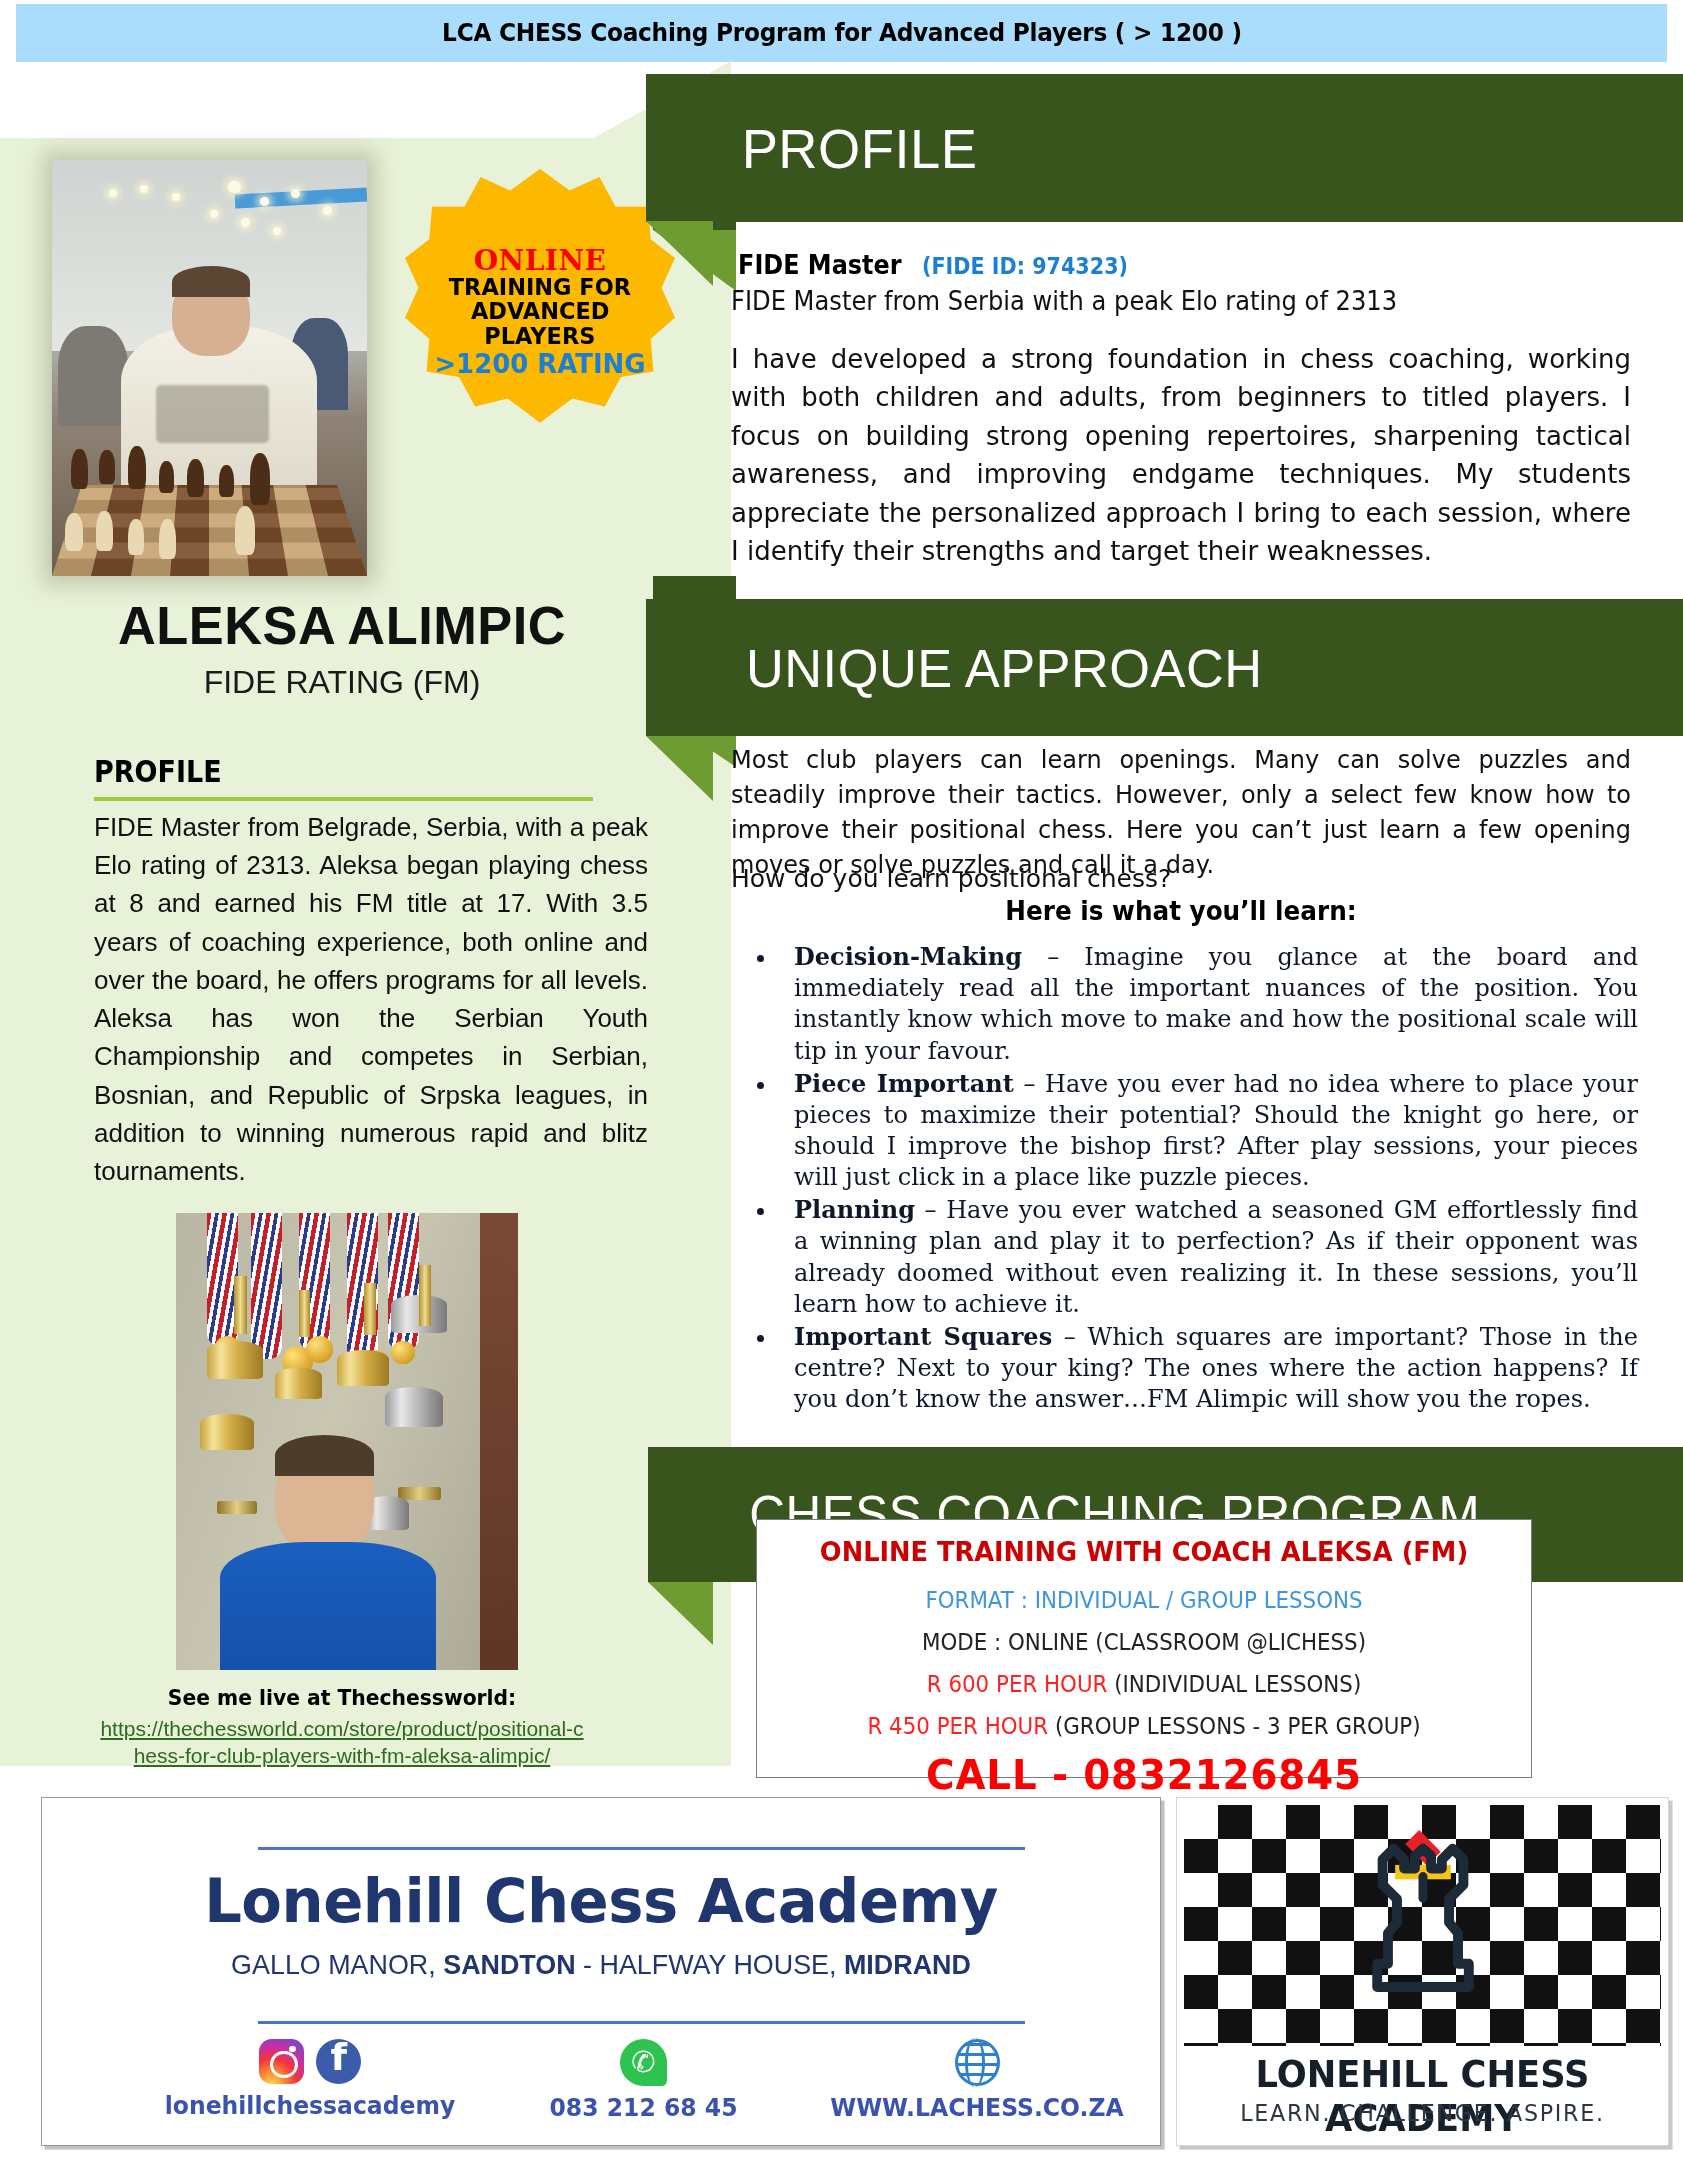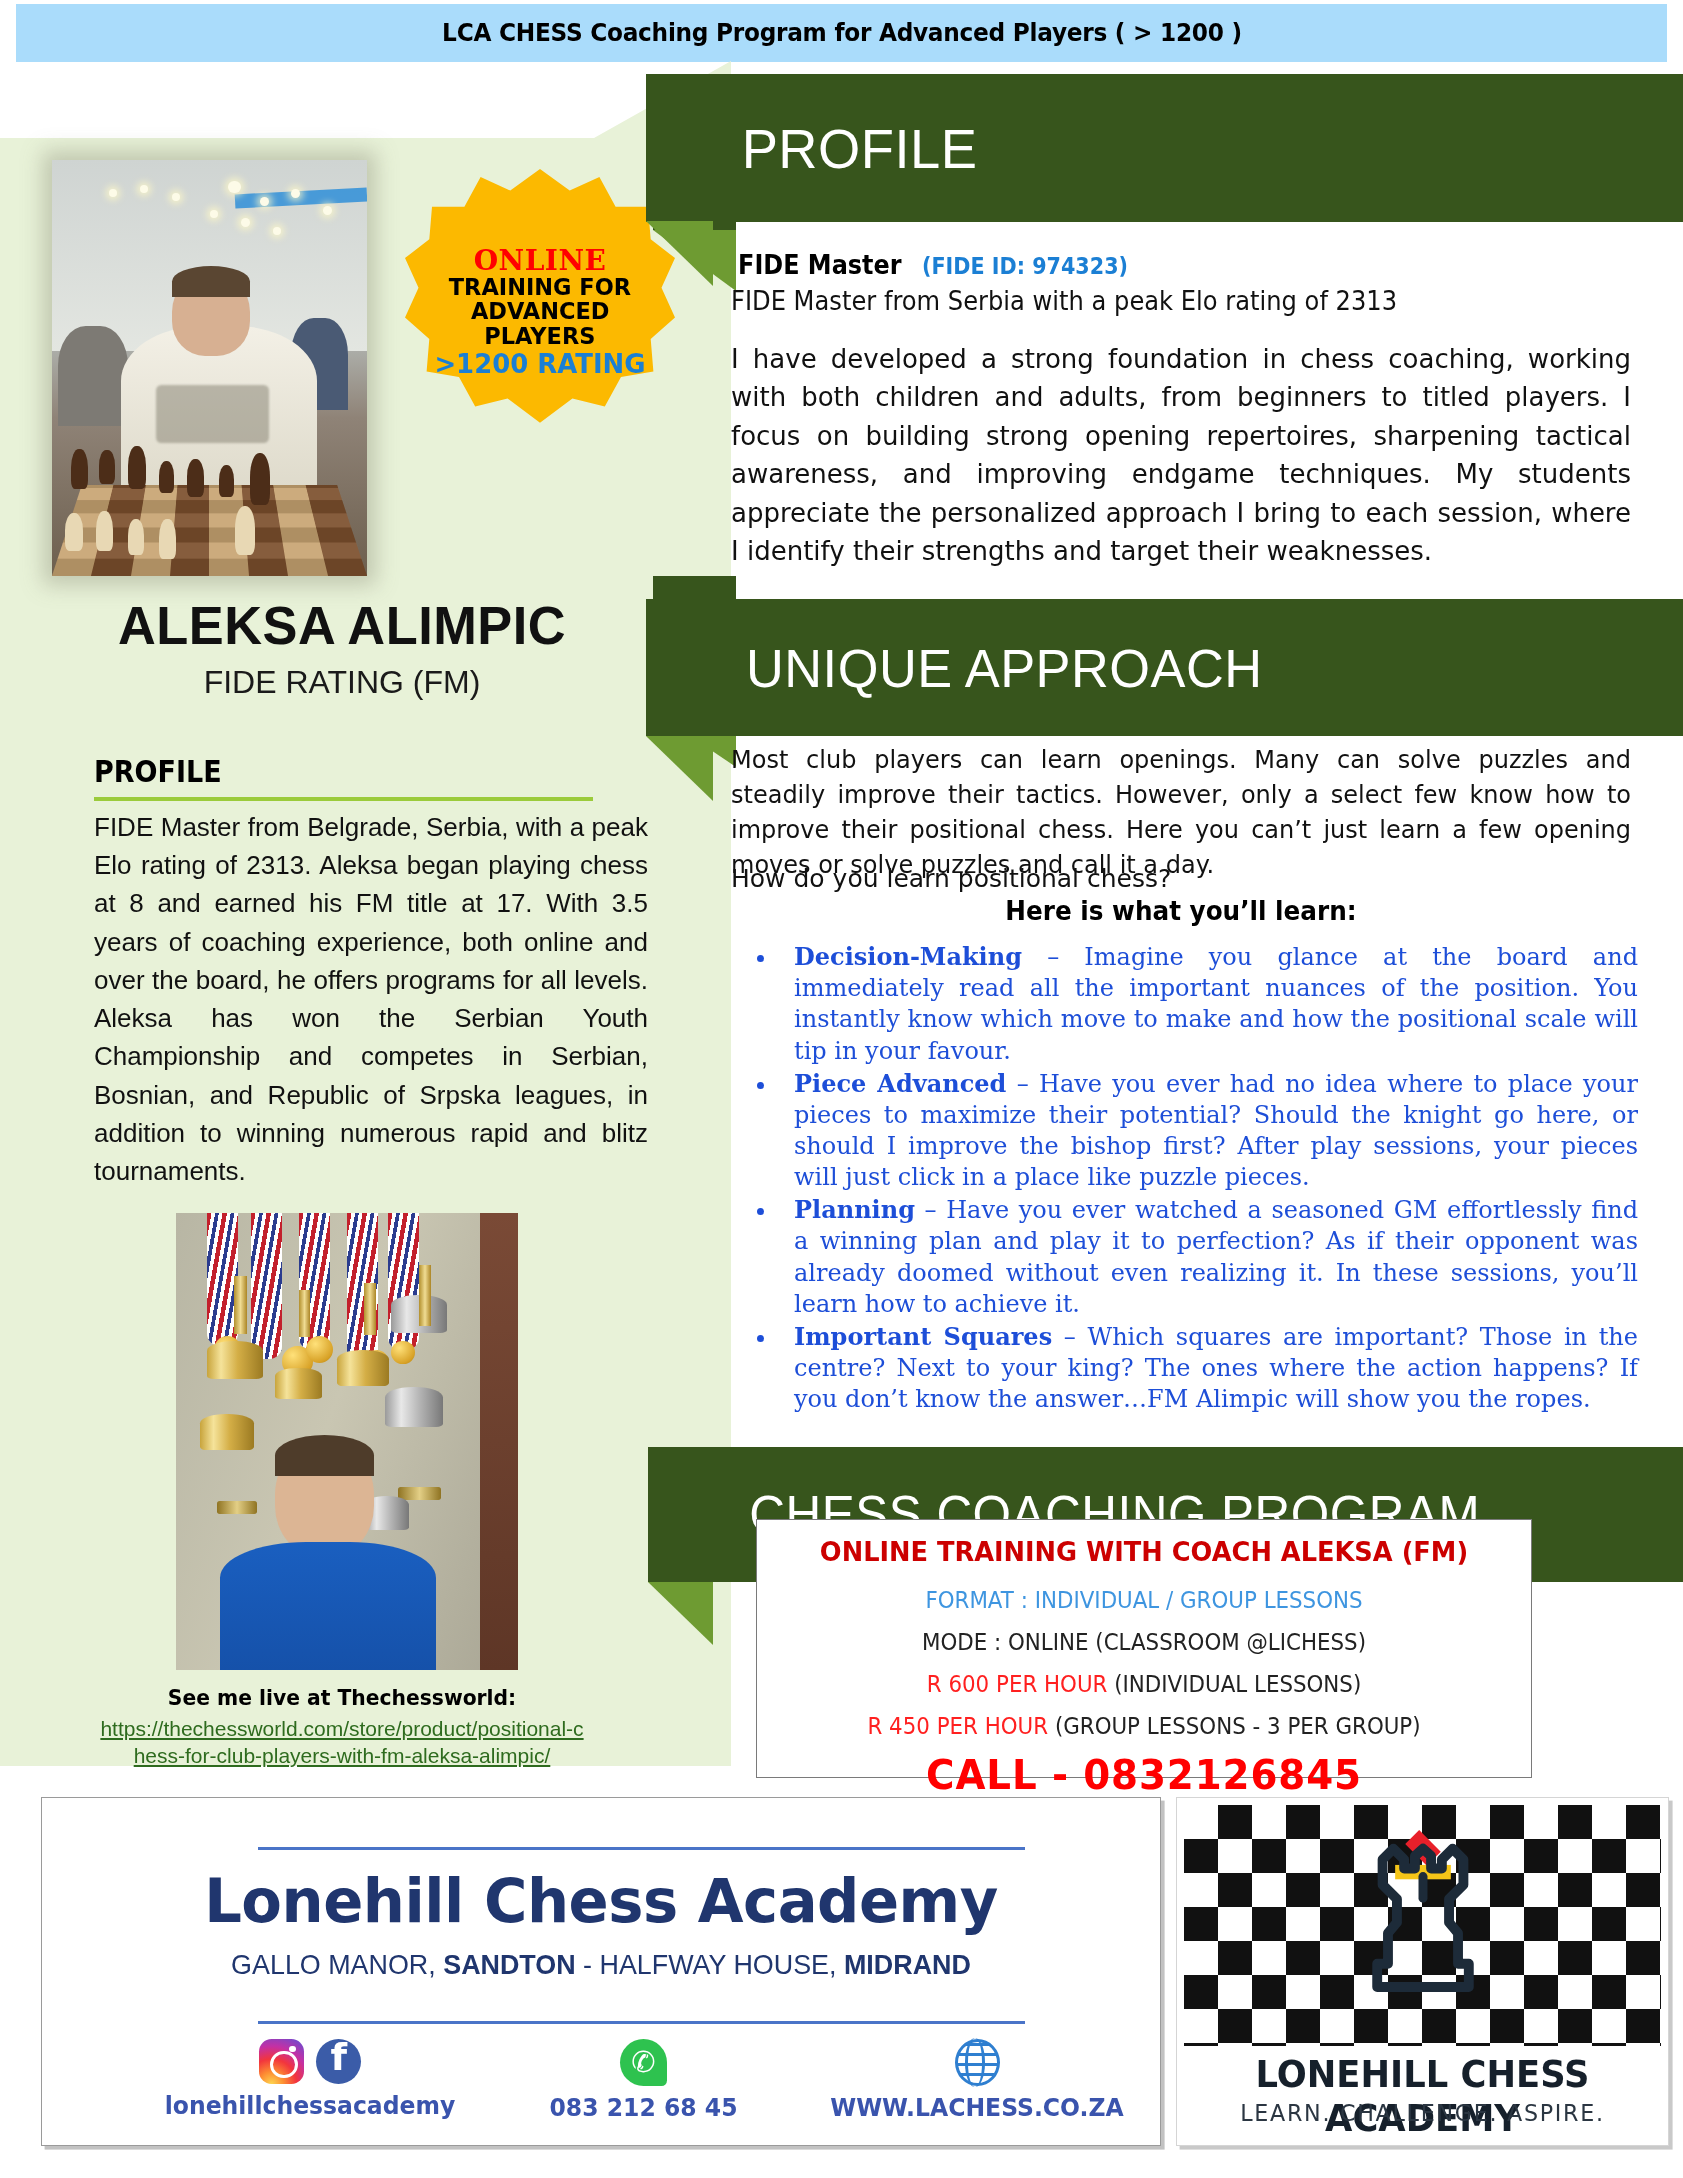--- a/index.html
+++ b/index.html
@@ -417,21 +417,21 @@
     font-family: "DejaVu Sans", sans-serif;
     transform: scaleX(0.95);
   }
   .bullets {
     position: absolute;
     left: 731px; top: 941px;
     width: 907px;
     font-family: "DejaVu Serif", serif;
     font-size: 24px;
     line-height: 1.30;
-    color: #1d4ed8;
+    color: #0f172a;
   }
   .bullets li {
     margin-left: 47px;
     padding-left: 16px;
     text-align: justify;
     margin-bottom: 0.9px;
   }
   .bullets li::marker { font-size: 23.4px; }
   .bullets b { font-weight: bold; }
 
@@ -743,21 +743,21 @@
     <div class="sec-head-title">UNIQUE APPROACH</div>
   </div>
   <div class="sec-fold" id="fold-approach"></div>
 
   <div class="approach-para">Most club players can learn openings. Many can solve puzzles and steadily improve their tactics. However, only a select few know how to improve their positional chess. Here you can’t just learn a few opening moves or solve puzzles and call it a day.</div>
   <div class="approach-q">How do you learn positional chess?</div>
   <div class="learn-head">Here is what you’ll learn:</div>
 
   <ul class="bullets" id="bullet-list">
       <li><b>Decision-Making</b><span> – Imagine you glance at the board and immediately read all the important nuances of the position. You instantly know which move to make and how the positional scale will tip in your favour.</span></li>
-      <li><b>Piece Advanced</b><span> – Have you ever had no idea where to place your pieces to maximize their potential? Should the knight go here, or should I improve the bishop first? After play sessions, your pieces will just click in a place like puzzle pieces.</span></li>
+      <li><b>Piece Important</b><span> – Have you ever had no idea where to place your pieces to maximize their potential? Should the knight go here, or should I improve the bishop first? After play sessions, your pieces will just click in a place like puzzle pieces.</span></li>
       <li><b>Planning</b><span> – Have you ever watched a seasoned GM effortlessly find a winning plan and play it to perfection? As if their opponent was already doomed without even realizing it. In these sessions, you’ll learn how to achieve it.</span></li>
       <li><b>Important Squares</b><span> – Which squares are important? Those in the centre? Next to your king? The ones where the action happens? If you don’t know the answer…FM Alimpic will show you the ropes.</span></li>
     </ul>
 
   <div class="sec-head" id="head-program">
     <div class="sec-head-title">CHESS COACHING PROGRAM</div>
   </div>
   <div class="sec-fold" id="fold-program"></div>
 
   <div class="program-card">

